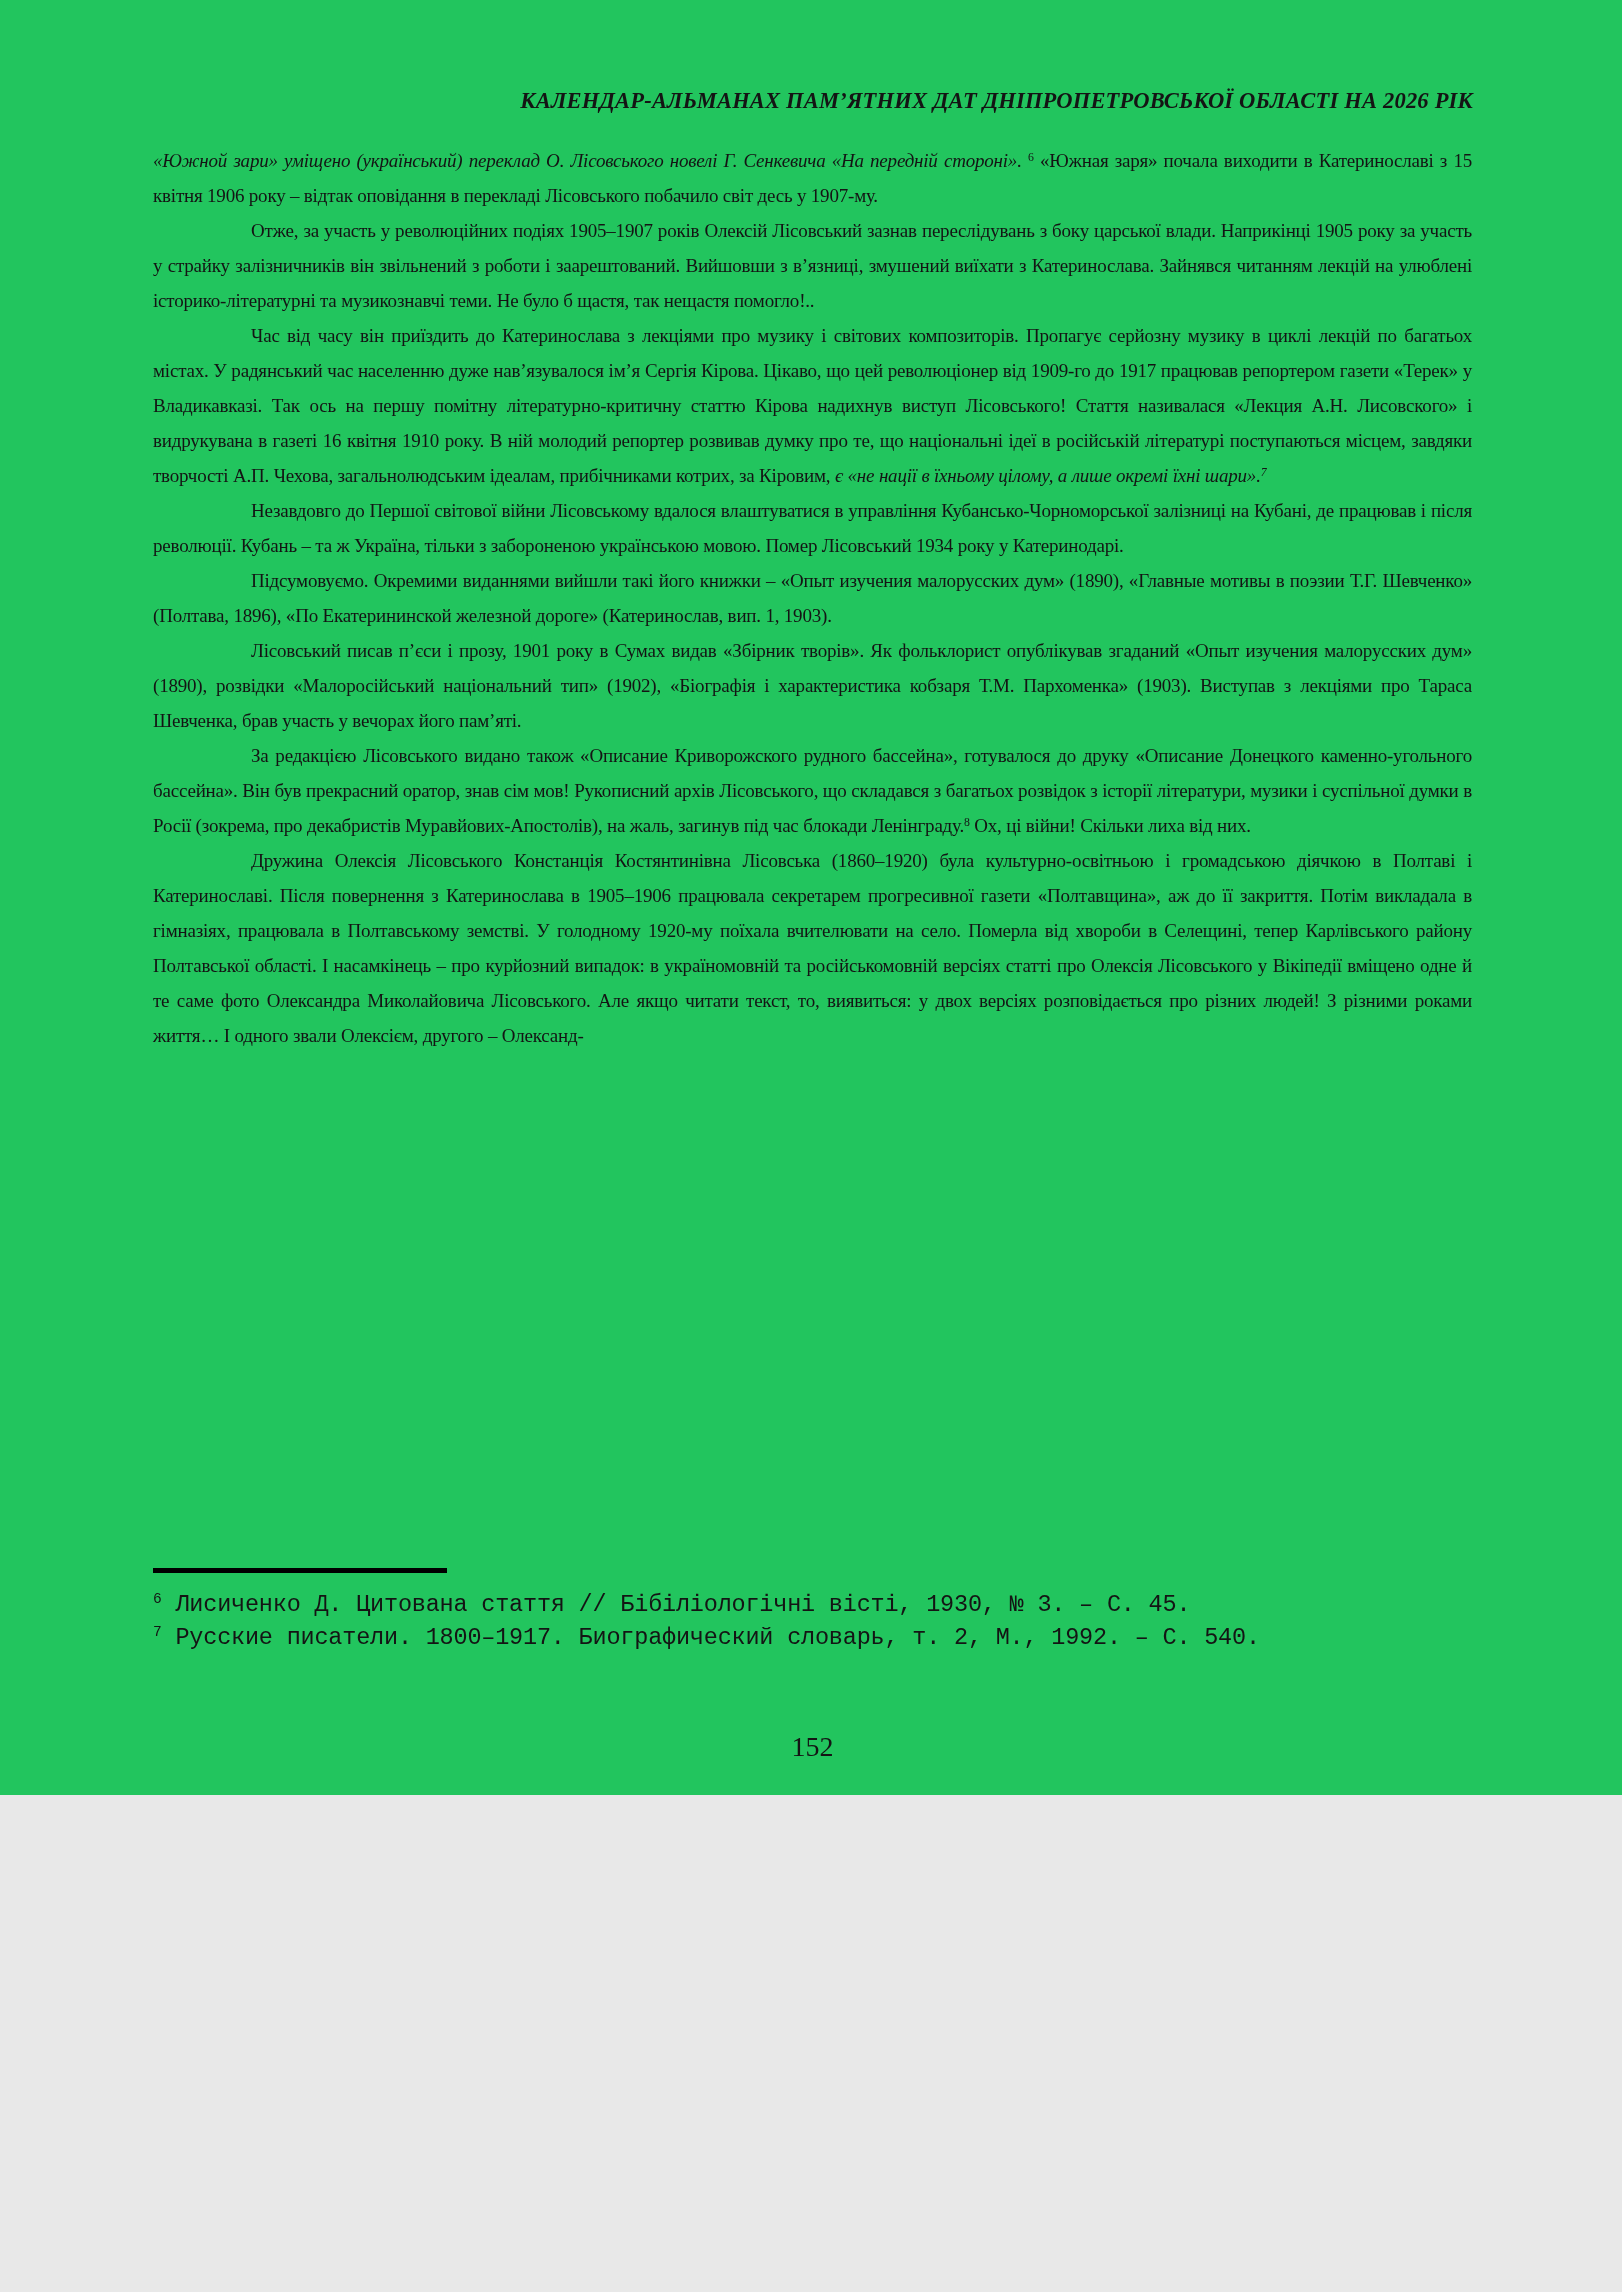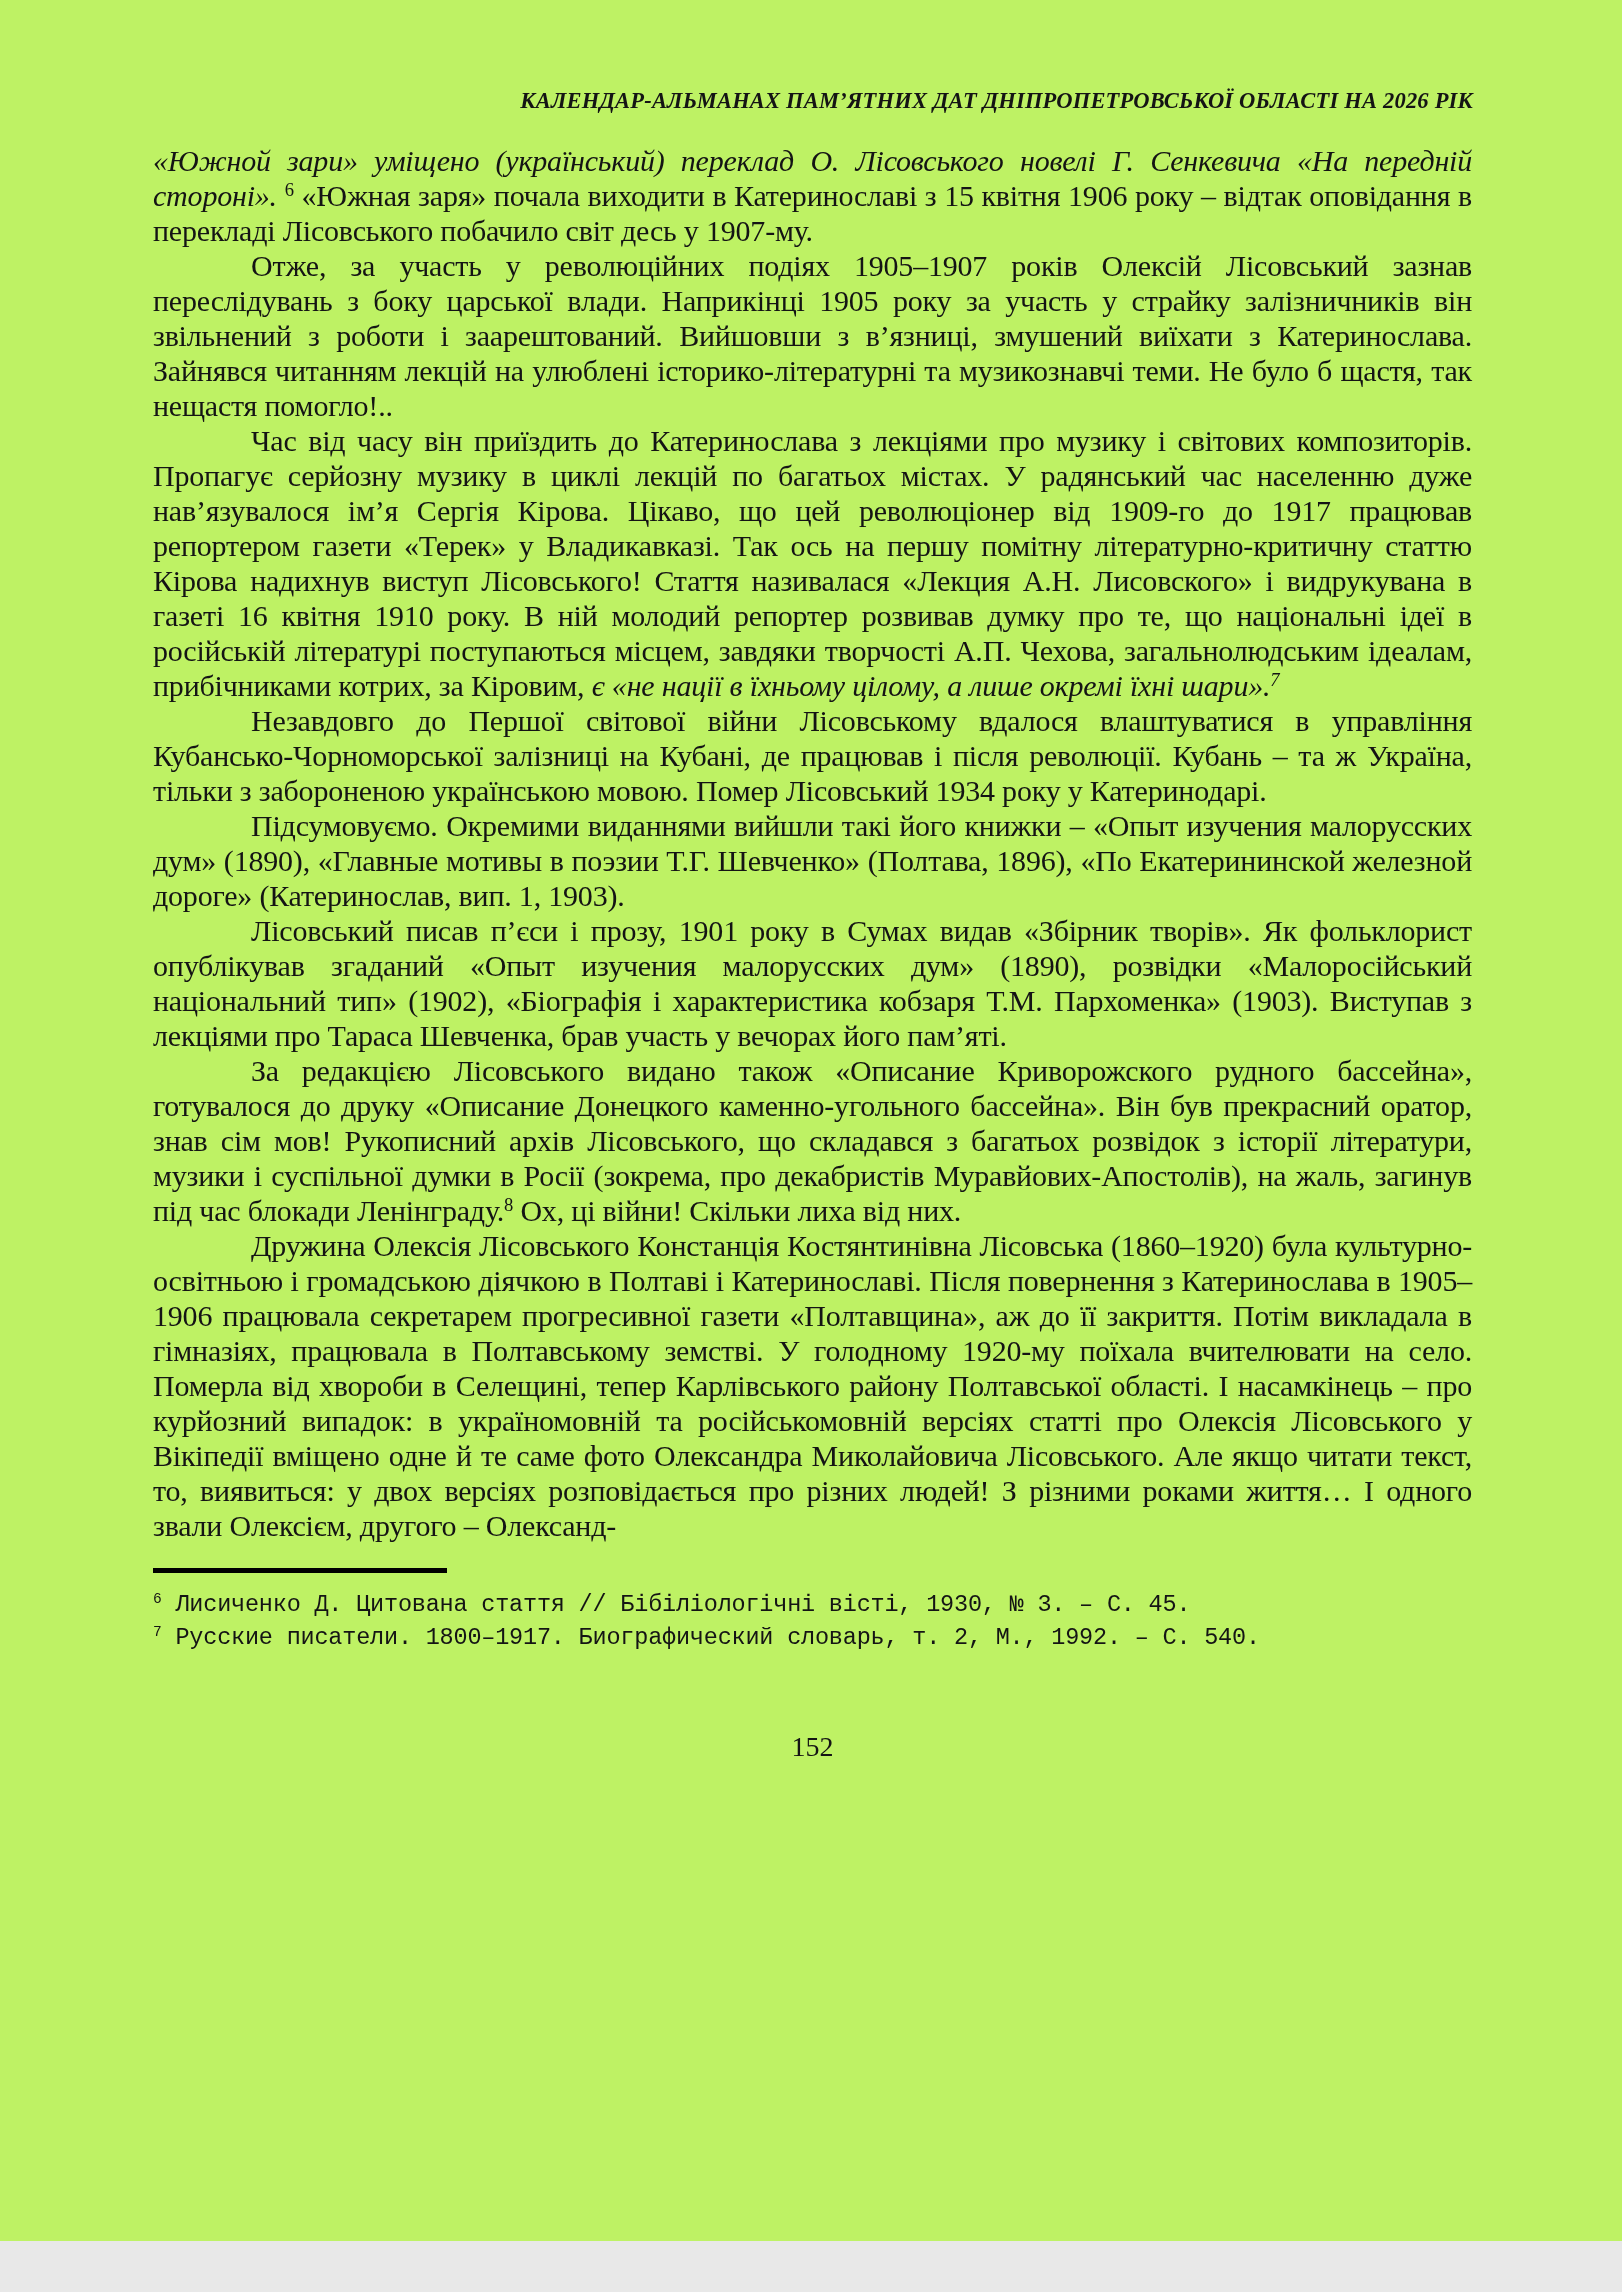--- a/index.html
+++ b/index.html
@@ -3,23 +3,23 @@
 <meta charset="utf-8">
 <style>
   html, body {
     margin: 0;
     padding: 0;
     background: #e8e8e8;
   }
   .page {
     position: relative;
     width: 1622px;
-    height: 2241px;
+    height: 1795px;
     margin: 0 auto;
-    background: #bef264;
+    background: #22c55e;
     color: #141414;
     font-family: "Liberation Serif", "DejaVu Serif", serif;
     overflow: hidden;
   }
   .running-header {
     position: absolute;
     top: 88px;
     left: 153px;
     right: 149px;
     text-align: right;
@@ -27,21 +27,21 @@
     font-weight: bold;
     font-size: 22.5px;
     letter-spacing: 0.2px;
     white-space: nowrap;
   }
   .article-body {
     position: absolute;
     top: 143px;
     left: 153px;
     width: 1319px;
-    font-size: 30px;
+    font-size: 19px;
     line-height: 35px;
     text-align: justify;
     letter-spacing: -0.2px;
   }
   .para {
     margin: 0;
     padding: 0;
   }
   .para.indent {
     text-indent: 98px;

